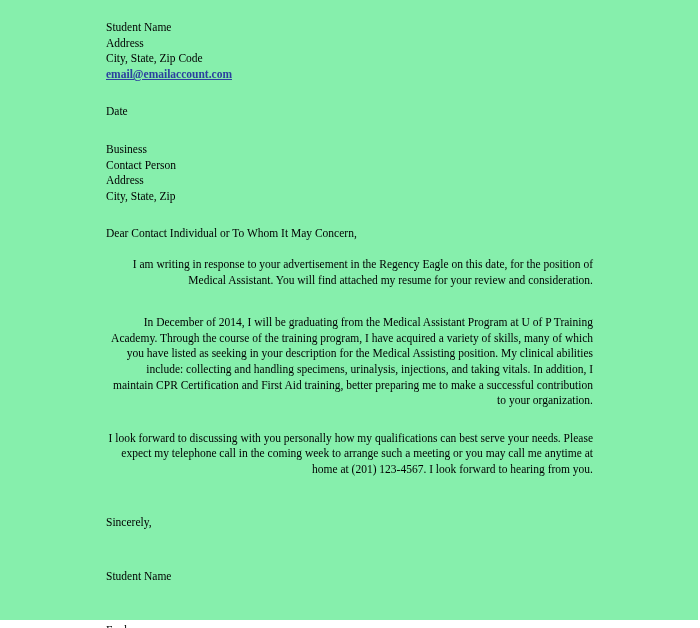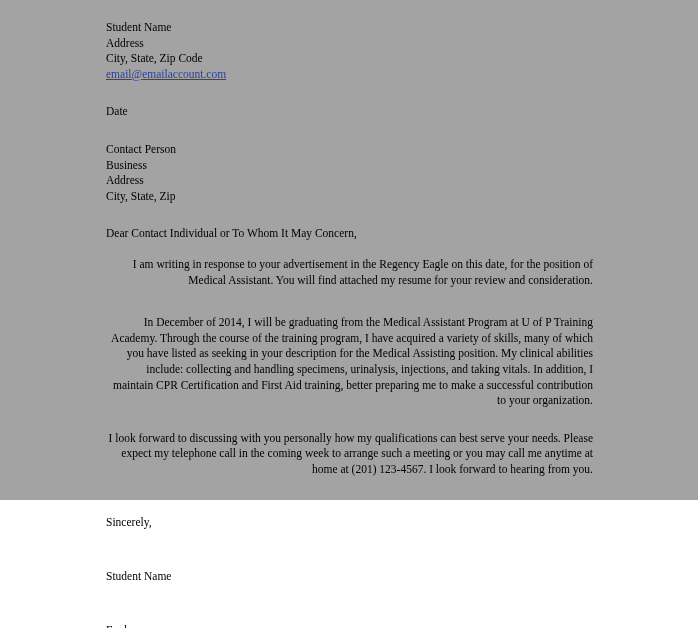--- a/index.html
+++ b/index.html
@@ -9,22 +9,22 @@
   }
   body {
     width: 700px;
     height: 628px;
     overflow: hidden;
     font-family: "Liberation Serif", serif;
   }
   .page {
     position: relative;
     width: 700px;
-    height: 500px;
-    background: #a3a3a3;
+    height: 620px;
+    background: #86efac;
     box-sizing: border-box;
   }
   .doc-body {
     position: absolute;
     left: 106px;
     top: 20px;
     width: 487px;
     color: #000000;
     font-family: "Liberation Serif", serif;
     font-size: 11.5px;
@@ -34,20 +34,21 @@
     white-space: pre-wrap;
   }
   .sender-block { margin-bottom: 0; }
   .gap-sm { height: 15px; }
   .gap-md { height: 22px; }
   .gap-xl { height: 38px; }
   .email-link {
     color: #2b3f9e;
     text-decoration: underline;
     cursor: pointer;
+    font-weight: bold;
   }
   .para {
     text-align: right;
     margin: 0;
   }
   .para + .para { margin-top: 27px; }
   .edge-right {
     position: absolute;
     right: 0;
     top: 0;
@@ -70,22 +71,22 @@
       <div class="line"><span class="email-link">email@emailaccount.com</span></div>
     </div>
 
     <div class="gap-md"></div>
 
     <div class="line">Date</div>
 
     <div class="gap-md"></div>
 
     <div class="recipient-block">
+      <div class="line">Business</div>
       <div class="line">Contact Person</div>
-      <div class="line">Business</div>
       <div class="line">Address</div>
       <div class="line">City, State, Zip</div>
     </div>
 
     <div class="gap-md"></div>
 
     <div class="line">Dear Contact Individual or To Whom It May Concern,</div>
 
     <div class="gap-sm"></div>
 

